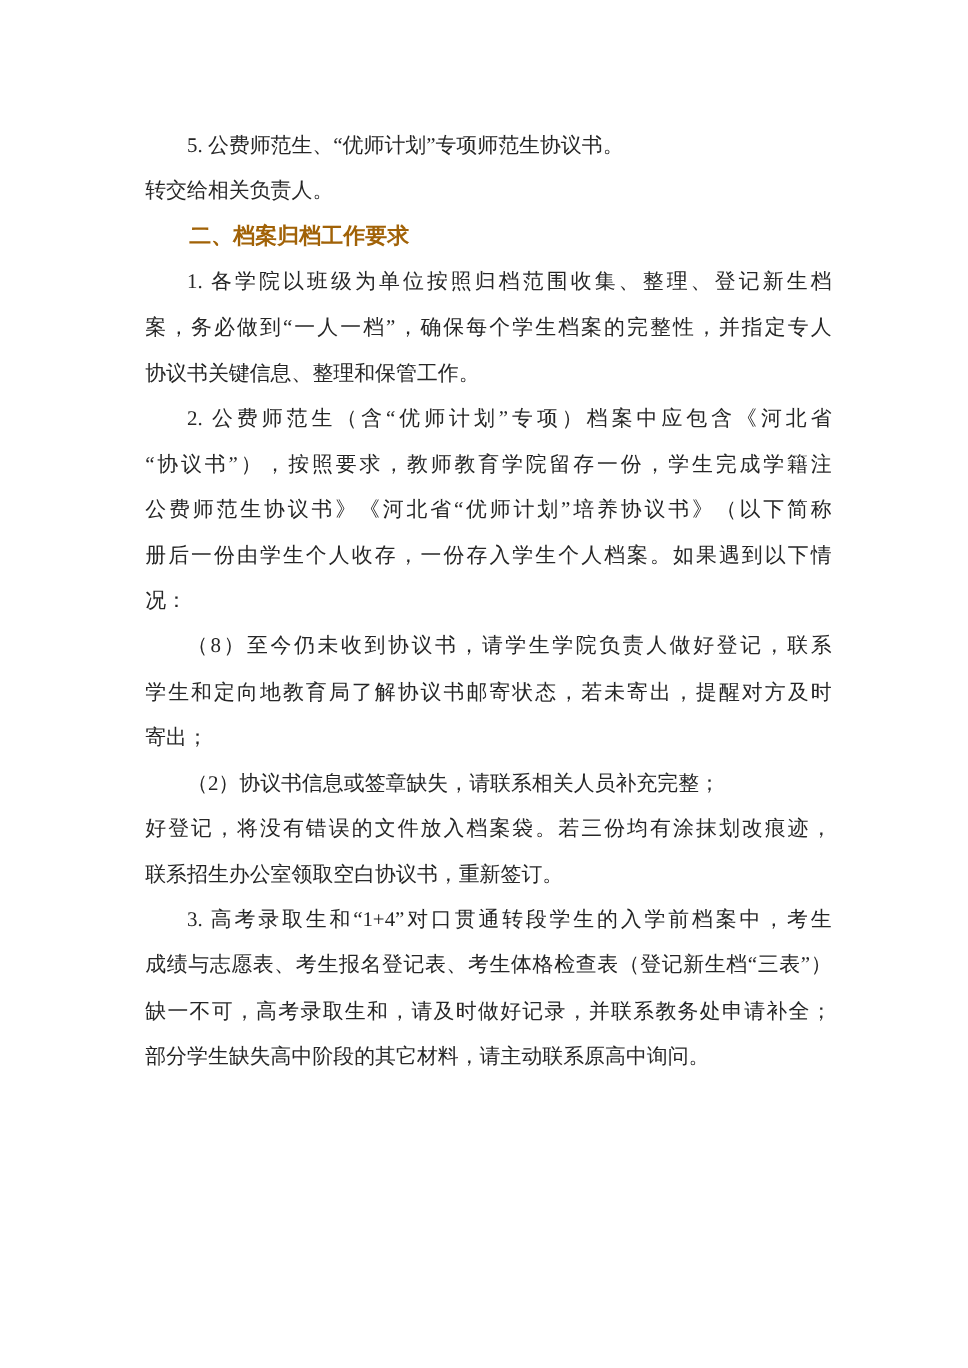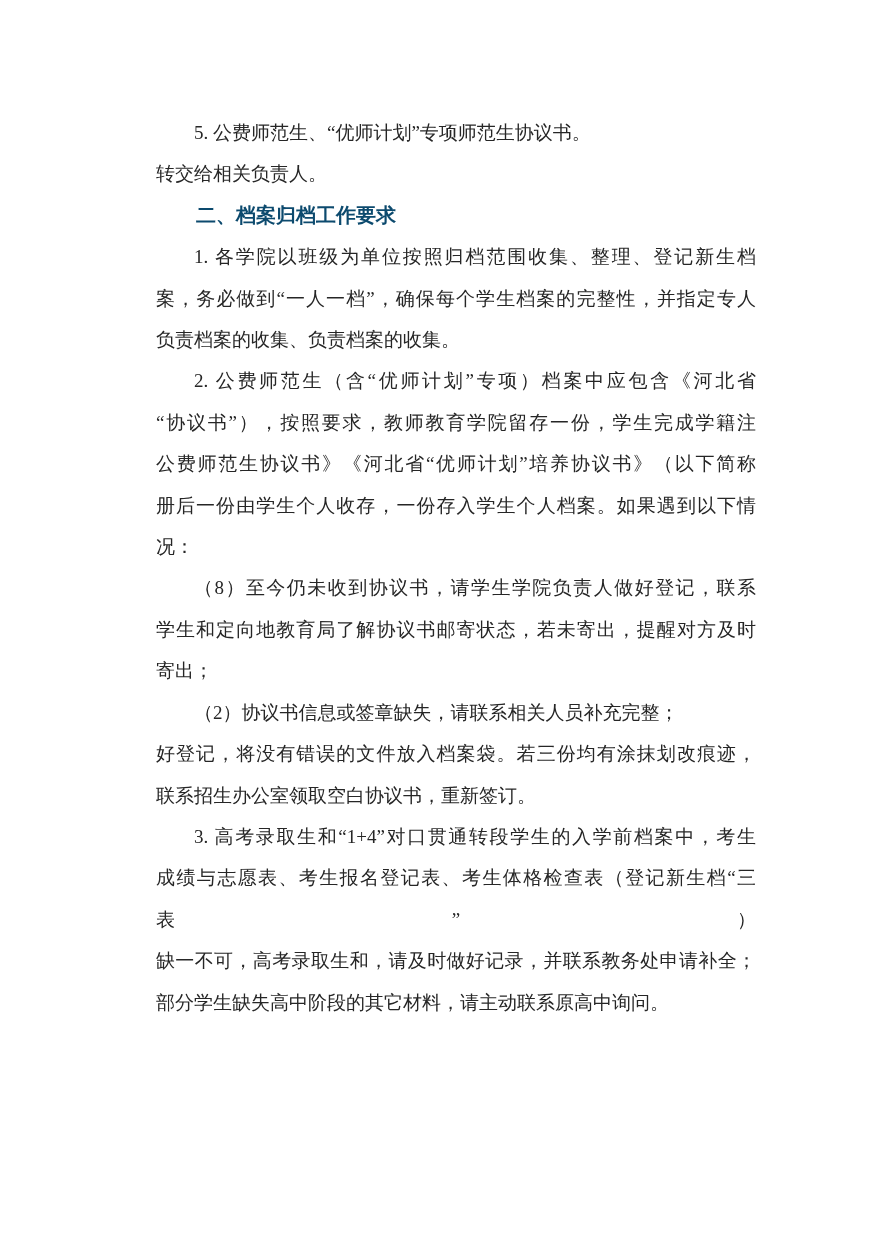--- a/index.html
+++ b/index.html
@@ -20,53 +20,52 @@
     padding: 112px 124px 0 132px;
   }
   .line {
     font-family: "Liberation Serif", "DejaVu Serif", serif;
     font-size: 19px;
     line-height: 41.4px;
     color: #262626;
     text-align: justify;
     text-align-last: justify;
     word-break: break-all;
-    margin-left: 24px;
   }
   .line.para-first {
     text-indent: 2em;
   }
   .line.para-last {
     text-align-last: left;
   }
   .line.heading {
     font-family: "Liberation Sans", "DejaVu Sans", sans-serif;
     font-weight: 700;
     font-size: 20px;
-    color: #0c4a6e;
+    color: #a16207;
   }
 </style>
 </head>
 <body>
 
 <div class="page">
   <div id="doc-body">
       <div>
         <div class="line para-first para-last">5. 公费师范生、“优师计划”专项师范生协议书。</div>
       </div>
       <div>
         <div class="line para-last">转交给相关负责人。</div>
       </div>
       <div>
         <div class="line heading para-first para-last">二、档案归档工作要求</div>
       </div>
       <div>
         <div class="line para-first">1. 各学院以班级为单位按照归档范围收集、整理、登记新生档</div>
         <div class="line">案，务必做到“一人一档”，确保每个学生档案的完整性，并指定专人</div>
-        <div class="line para-last">负责档案的收集、负责档案的收集。</div>
+        <div class="line para-last">协议书关键信息、整理和保管工作。</div>
       </div>
       <div>
         <div class="line para-first">2. 公费师范生（含“优师计划”专项）档案中应包含《河北省</div>
         <div class="line">“协议书”），按照要求，教师教育学院留存一份，学生完成学籍注</div>
         <div class="line">公费师范生协议书》《河北省“优师计划”培养协议书》（以下简称</div>
         <div class="line">册后一份由学生个人收存，一份存入学生个人档案。如果遇到以下情</div>
         <div class="line para-last">况：</div>
       </div>
       <div>
         <div class="line para-first">（8）至今仍未收到协议书，请学生学院负责人做好登记，联系</div>

